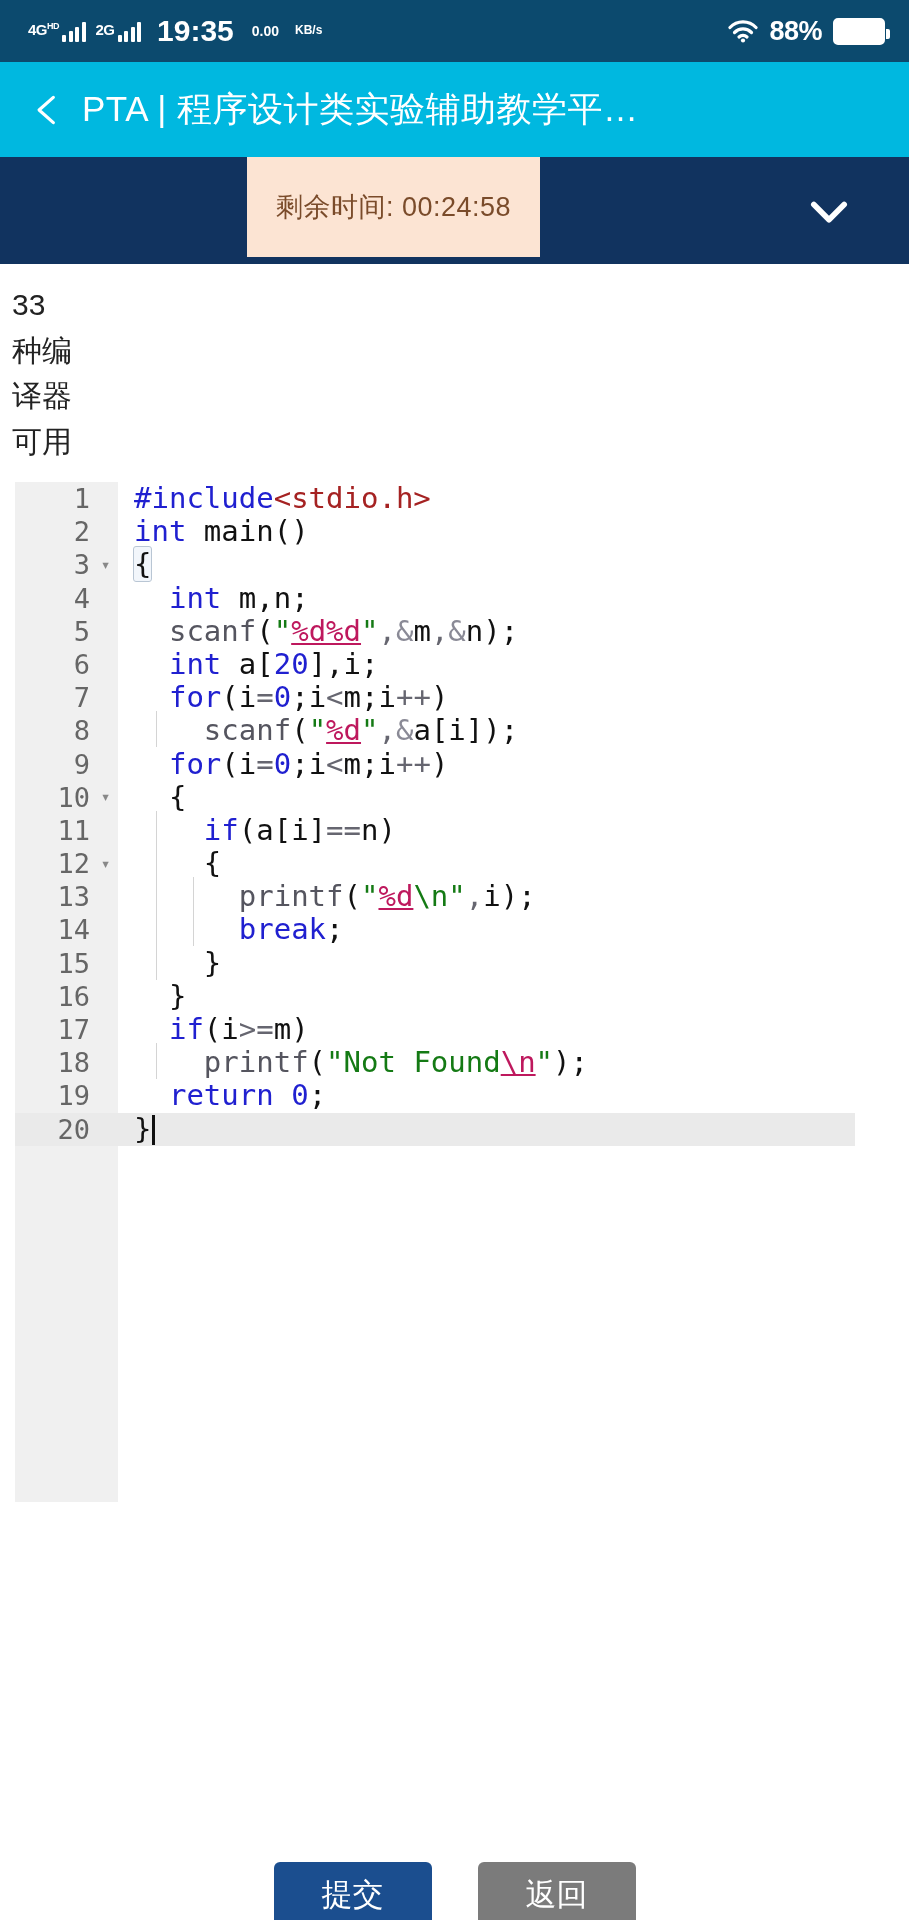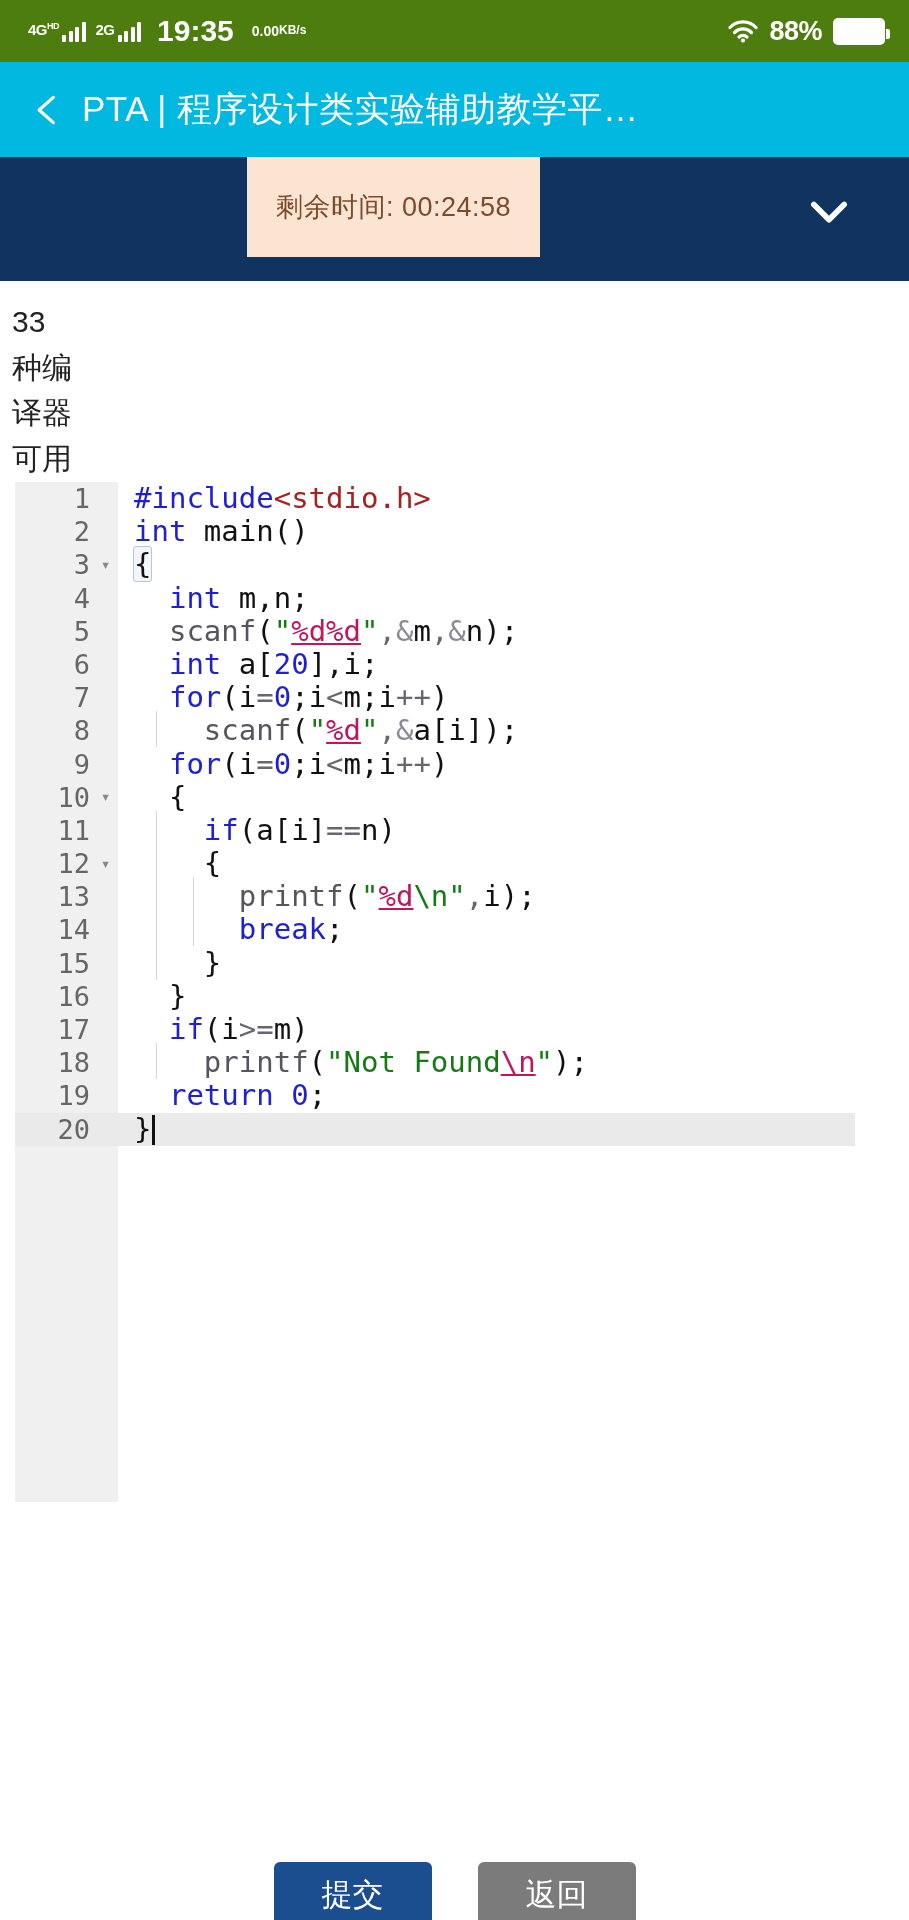--- a/index.html
+++ b/index.html
@@ -12,21 +12,21 @@
     height: 1920px;
     position: relative;
     overflow: hidden;
     font-family: "Liberation Sans", sans-serif;
     -webkit-font-smoothing: antialiased;
   }
 
   
   .statusbar {
     height: 62px;
-    background: #4d7c0f;
+    background: #0c4a6e;
     display: flex;
     align-items: center;
     padding: 0 24px 0 28px;
     box-sizing: border-box;
     color: #ffffff;
   }
   .sb-left {
     display: flex;
     align-items: center;
     gap: 10px;
@@ -65,21 +65,21 @@
     line-height: 1;
     margin-left: 6px;
   }
   .sb-net {
     display: flex;
     line-height: 1.05;
     margin-left: 8px;
     font-size: 14px;
     font-weight: 600;
   }
-  .sb-net .unit { font-size: 12px; }
+  .sb-net .unit { font-size: 12px; padding-left: 16px; }
   .sb-right {
     margin-left: auto;
     display: flex;
     align-items: center;
     gap: 11px;
   }
   .wifi-icon { width: 30px; height: 24px; display: block; }
   .sb-batt-pct { font-size: 27px; font-weight: 700; letter-spacing: -0.5px; }
   .batt {
     width: 52px;
@@ -123,21 +123,21 @@
   .app-title {
     font-size: 35px;
     margin-left: 14px;
     white-space: nowrap;
     overflow: hidden;
     letter-spacing: 0.5px;
   }
 
   
   .timerband {
-    height: 124px;
+    height: 107px;
     background: #11335f;
     position: relative;
   }
   .timerbox {
     position: absolute;
     left: 247px;
     top: 0;
     width: 293px;
     height: 100px;
     background: #fce4d3;

